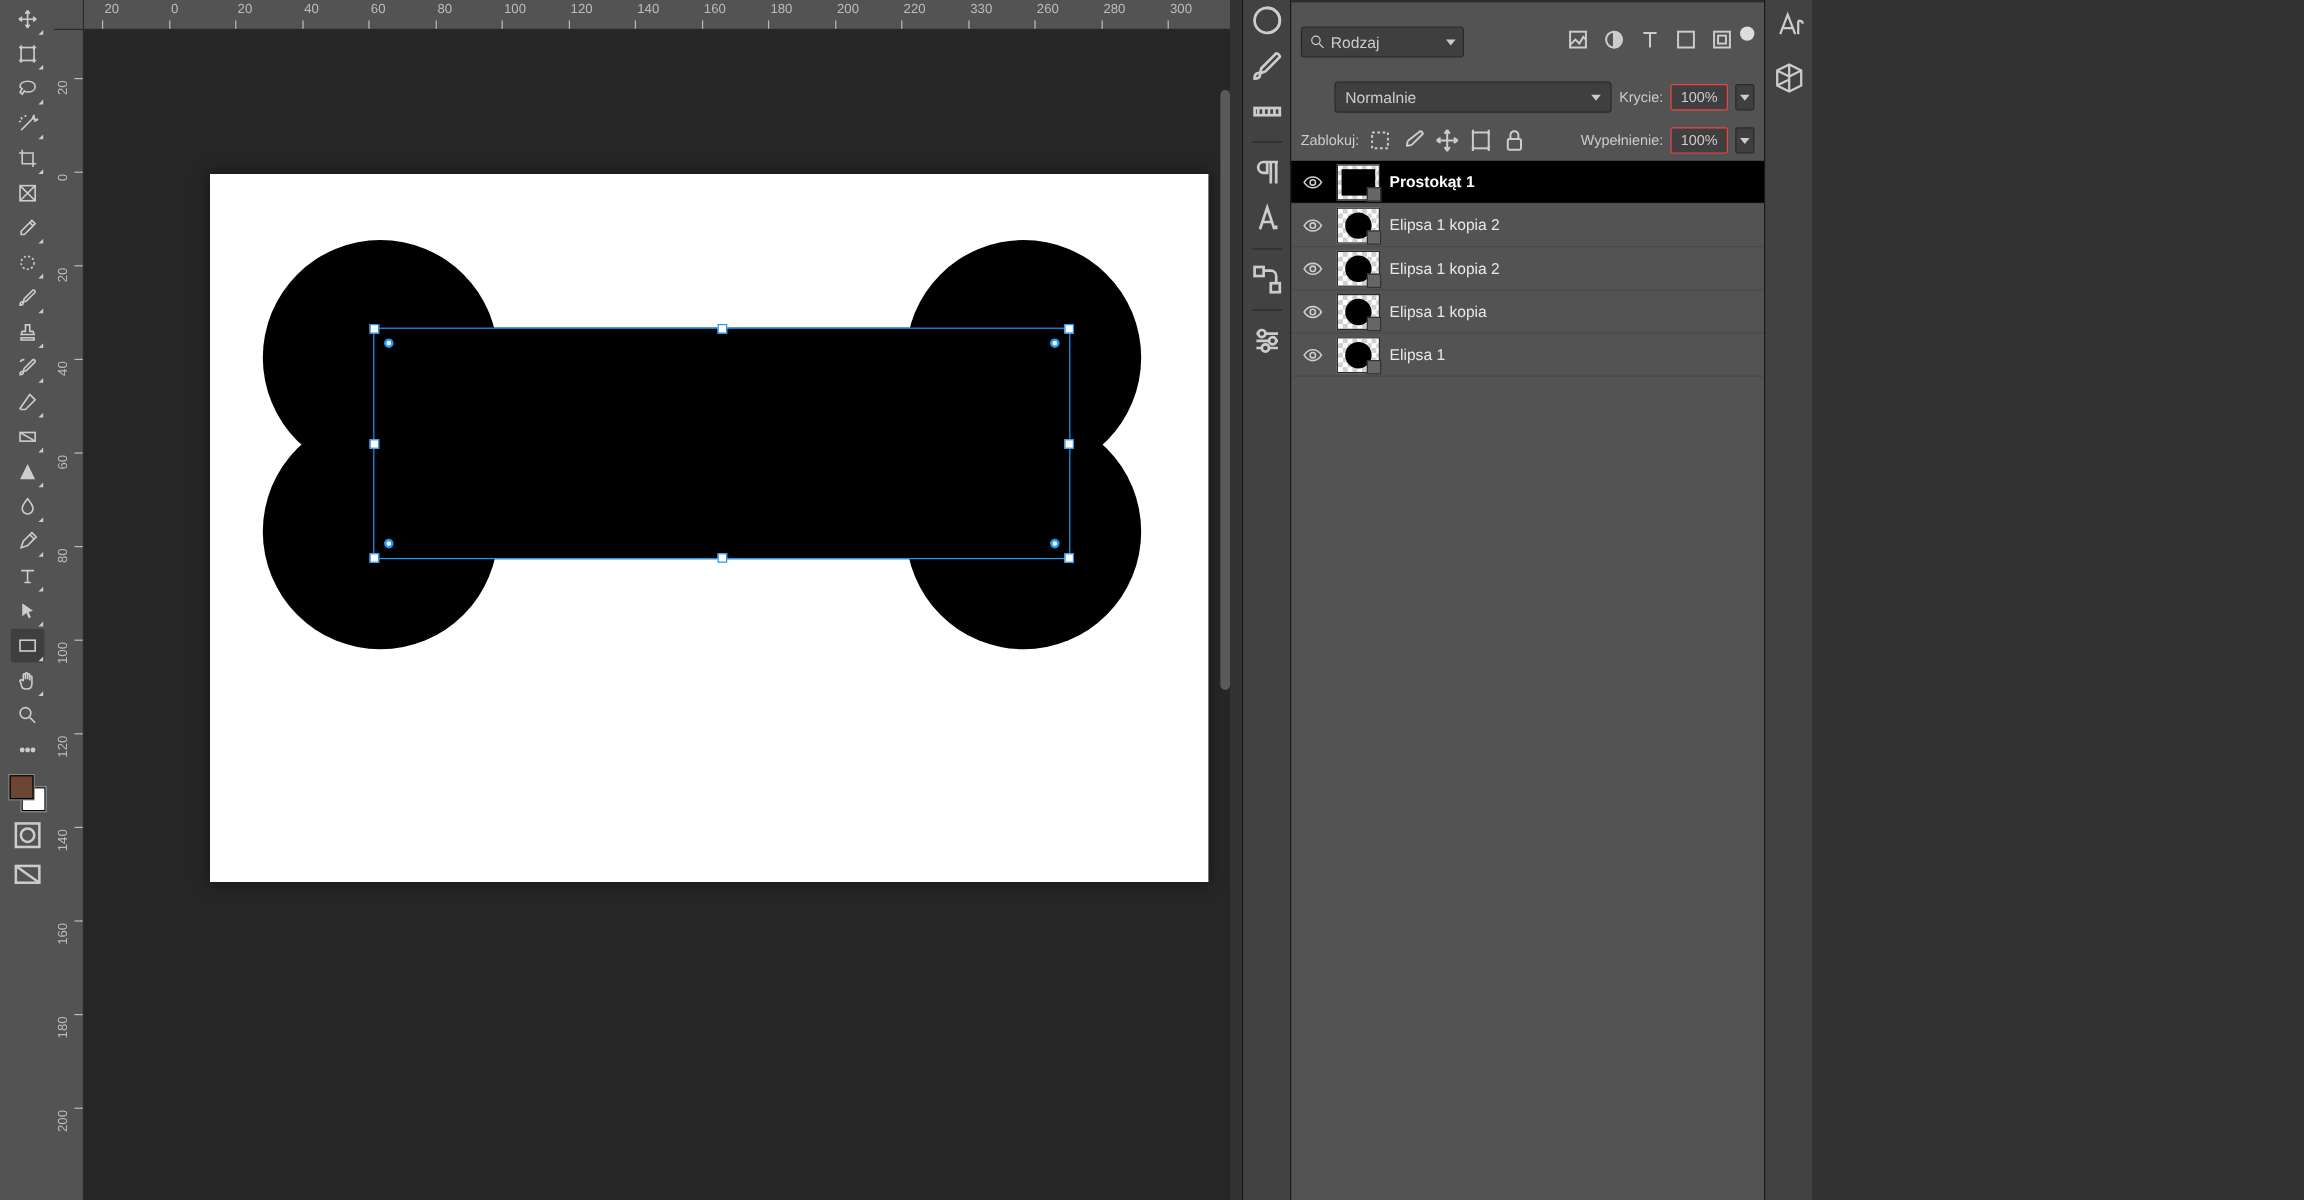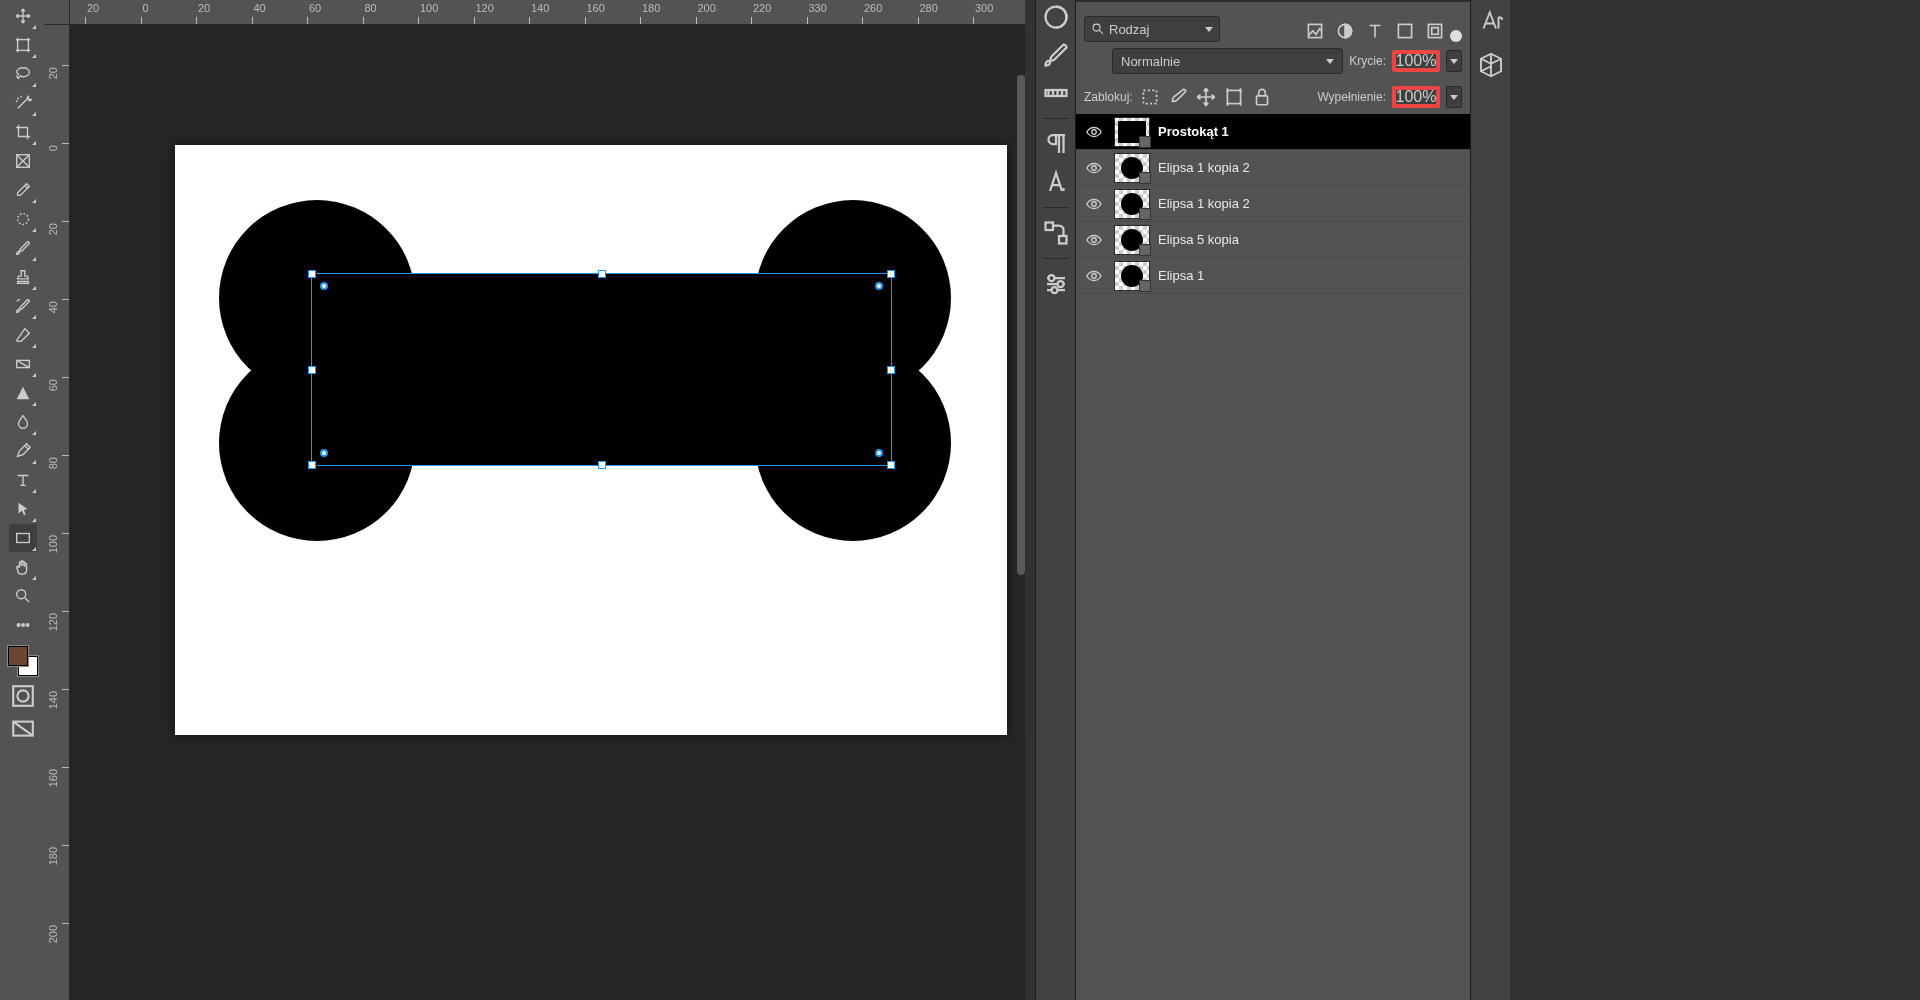--- a/index.html
+++ b/index.html
@@ -44,28 +44,28 @@
 #scrollbar-thumb { position:absolute; left:0; top:50px; width:8px; height:500px; background:#5a5a5a; border-radius:4px; }
 
 
 #right-strip { position:absolute; left:1035px; top:0; width:40px; height:1000px; background:#424242; border-left:1px solid #1a1a1a; display:flex; flex-direction:column; align-items:center; padding-top:2px; gap:8px; }
 .strip-btn { width:30px; height:30px; display:flex; align-items:center; justify-content:center; cursor:pointer; }
 .strip-sep { width:26px; height:1px; background:#2a2a2a; margin:2px 0; }
 
 
 #panel-right { position:absolute; left:1075px; top:0; width:395px; height:1000px; background:#535353; border-left:1px solid #1a1a1a; }
 #tabbar { height:2px; background:#2c2c2c; }
-#filterbar { display:flex; align-items:flex-end; height:40px; padding:0 8px; gap:4px; }
+#filterbar { display:flex; align-items:flex-start; height:40px; padding:0 8px; gap:4px;margin-top:20px; }
 #kind-dd { flex:0 0 136px; height:26px; background:#3f3f3f; border:1px solid #2a2a2a; border-radius:3px; display:flex; align-items:center; padding:0 6px; justify-content:space-between; cursor:pointer; }
 .filter-icon { width:22px; height:22px; display:flex; align-items:center; justify-content:center; cursor:pointer; margin-left:4px; }
 .toggle-dot { width:12px; height:12px; border-radius:50%; background:#ddd; margin-left:auto; }
 #blendbar { display:flex; align-items:center; height:38px; padding:0 8px; gap:6px;margin-left:28px; }
 #blend-dd { flex:1; height:26px; background:#3f3f3f; border:1px solid #2a2a2a; border-radius:3px; display:flex; align-items:center; justify-content:space-between; padding:0 8px; cursor:pointer; }
 .label-sm { font-size:12px; color:#ccc; }
-.val-box { width:48px; height:22px; background:#3f3f3f; border:4px solid #ef4444; border-radius:2px; display:flex; align-items:center; justify-content:center; font-size:16px; }
+.val-box { width:48px; height:22px; background:#3f3f3f; border:1px solid #ef4444; border-radius:2px; display:flex; align-items:center; justify-content:center; font-size:12px; }
 .dd-btn { width:16px; height:22px; background:#3f3f3f; border:1px solid #2a2a2a; border-radius:2px; display:flex; align-items:center; justify-content:center; cursor:pointer; }
 #lockbar { display:flex; align-items:center; height:34px; padding:0 8px; gap:6px; }
 .lock-icon { width:22px; height:22px; display:flex; align-items:center; justify-content:center; cursor:pointer; }
 #lockbar .spacer { flex:1; }
 
 #layer-list { }
 .layer-row { display:flex; align-items:center; height:36px; padding:0 6px; gap:8px; border-bottom:1px solid #4a4a4a; cursor:pointer; }
 .layer-row.selected { background:#000000;font-weight:bold; }
 .eye { width:24px; display:flex; align-items:center; justify-content:center; }
 .thumb { width:36px; height:30px; background:#fff; border:1px solid #2a2a2a; position:relative; display:flex; align-items:center; justify-content:center; }
@@ -576,21 +576,21 @@
         <div class="eye">
           <svg width="18" height="18" viewBox="0 0 20 20">
             <path d="M2 10s3-5 8-5 8 5 8 5-3 5-8 5-8-5-8-5z"></path>
             <circle cx="10" cy="10" r="2.5"></circle>
           </svg>
         </div>
         <div class="thumb checker">
           <div style="position: absolute; inset: 3px 3px 3px 6px; background: rgb(0, 0, 0); border-radius: 50%; width: 22px; height: 22px;"></div>
           <div class="shape-badge"></div>
         </div>
-        <div class="layer-name">Elipsa 5 kopia</div>
+        <div class="layer-name">Elipsa 1 kopia</div>
         <div class="lock-ind"></div>
       </div>
       <div class="layer-row">
         <div class="eye">
           <svg width="18" height="18" viewBox="0 0 20 20">
             <path d="M2 10s3-5 8-5 8 5 8 5-3 5-8 5-8-5-8-5z"></path>
             <circle cx="10" cy="10" r="2.5"></circle>
           </svg>
         </div>
         <div class="thumb checker">

